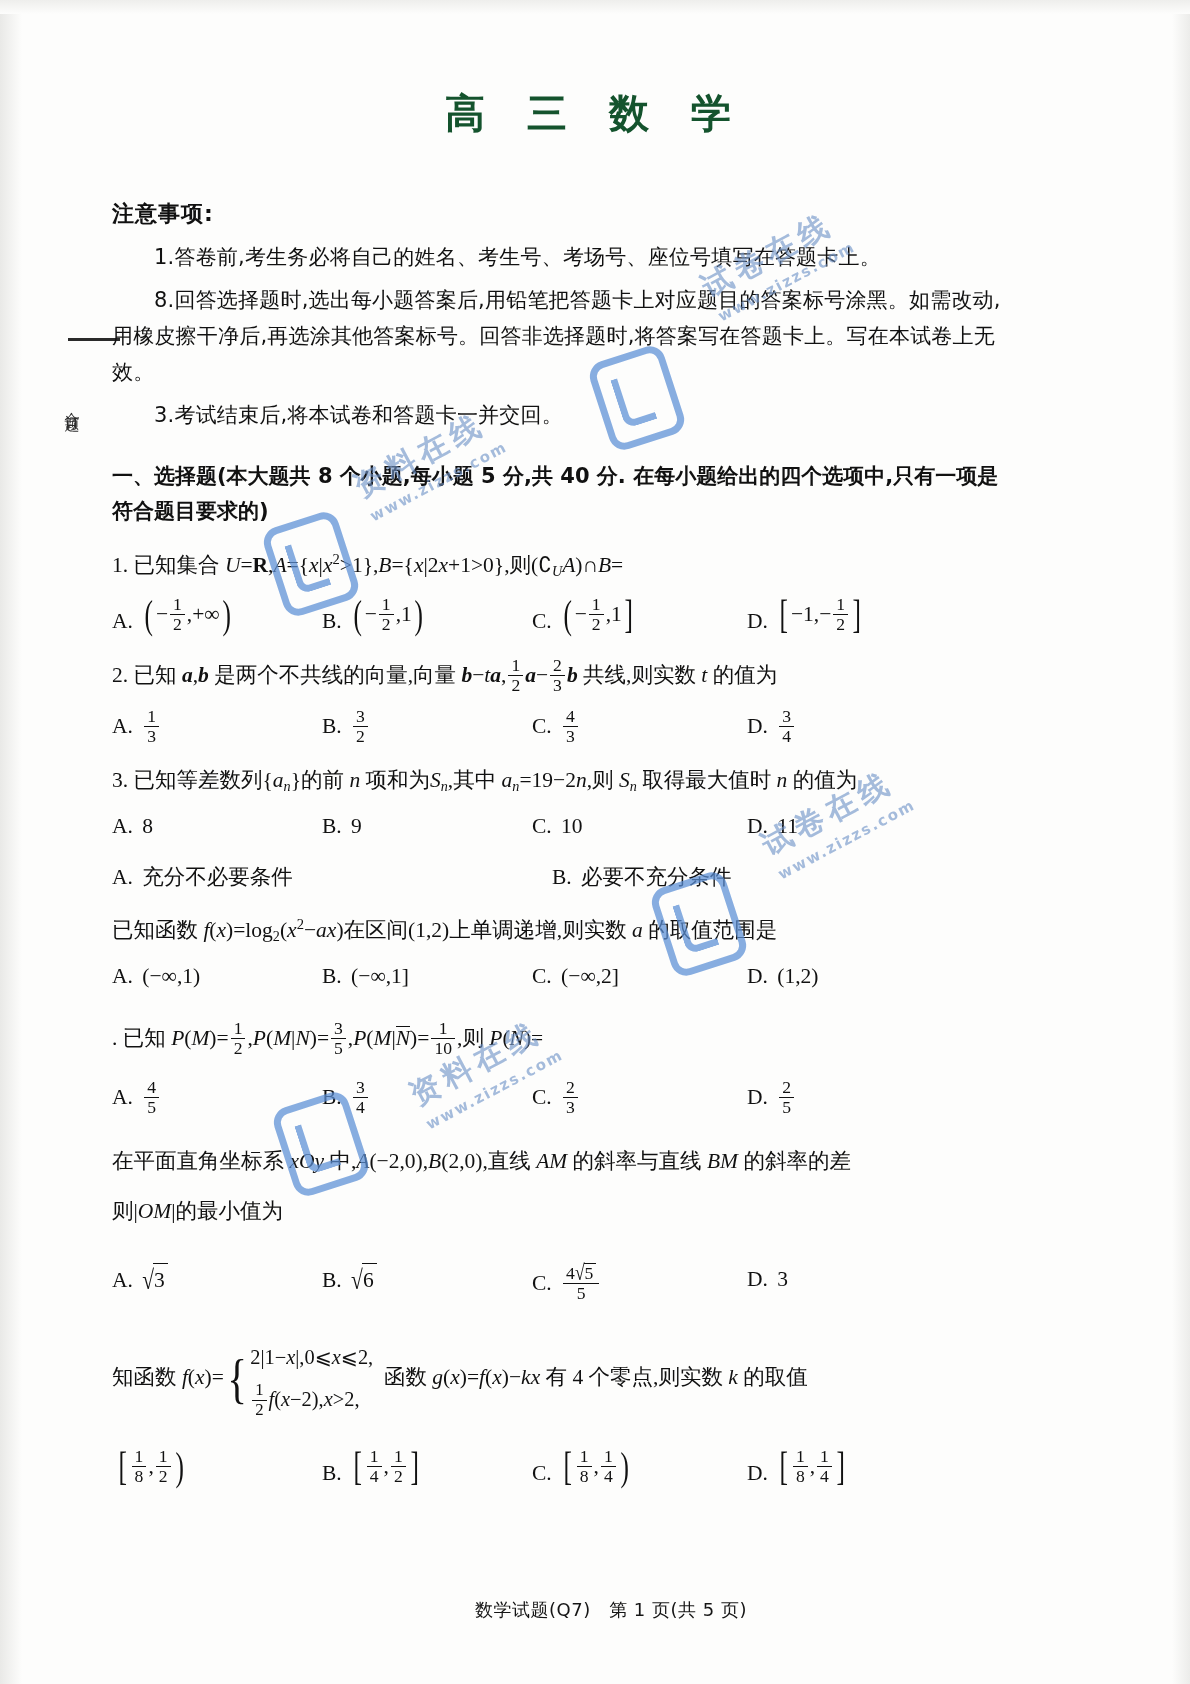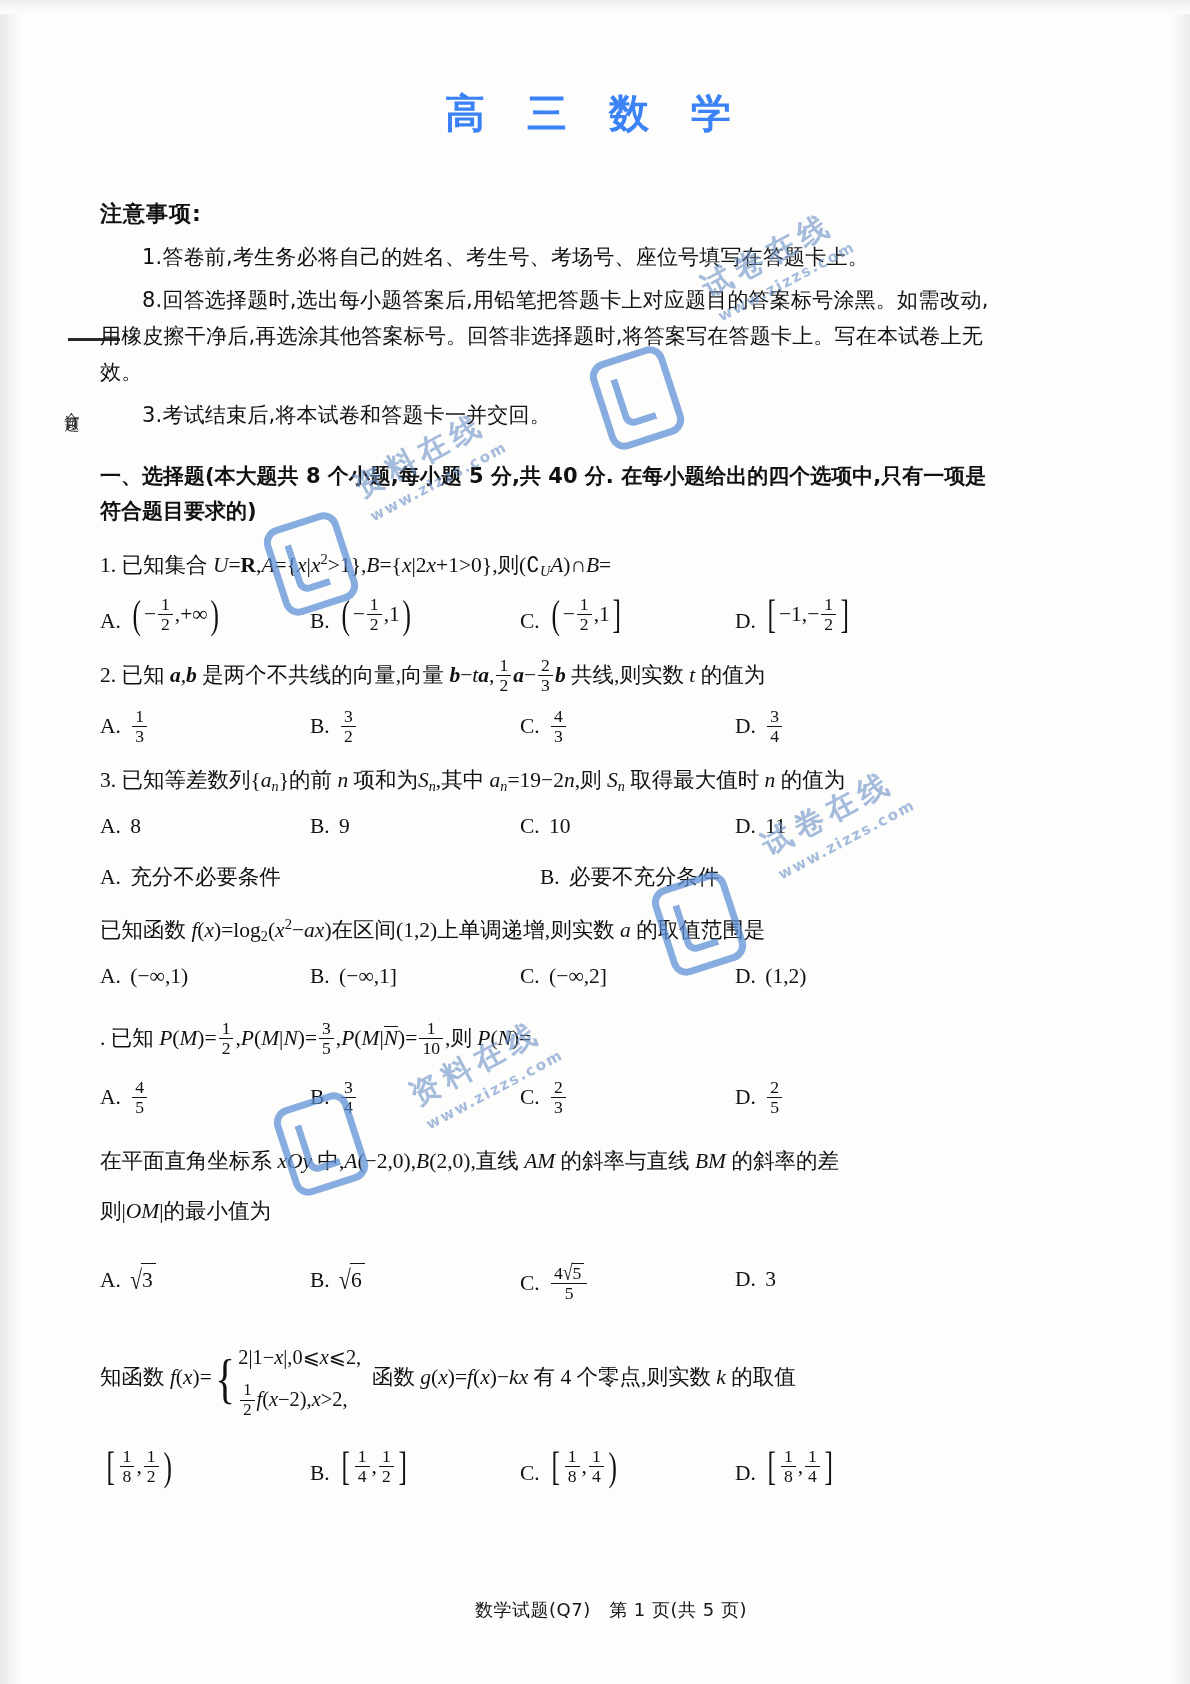--- a/index.html
+++ b/index.html
@@ -23,34 +23,34 @@
   .scan-edge-top{position:absolute;left:0;top:0;height:14px;width:100%;
     background:linear-gradient(180deg,#eeeeec 0%,#fdfdfc 100%);}
 
   .title{
     position:absolute;top:86px;left:0;width:100%;
     text-align:center;
     font-family:"DejaVu Sans","Liberation Sans",sans-serif;
     font-weight:bold;
     font-size:40px;
     letter-spacing:14px;
-    color:#3b82f6;
+    color:#14532d;
   }
 
   
   .side-rule{position:absolute;left:68px;top:338px;width:52px;height:3px;background:#2a2a2a;}
   .side-vertical{
     position:absolute;left:62px;top:400px;
     writing-mode:vertical-rl;
     font-size:15px;letter-spacing:3px;color:#2b2b2b;
     font-family:"DejaVu Sans","Liberation Sans",sans-serif;
   }
 
   .content{
-    position:absolute;left:100px;top:196px;width:900px;
+    position:absolute;left:112px;top:196px;width:900px;
     font-size:21.5px;
     line-height:1.62;
   }
 
   .notes-title{
     font-family:"DejaVu Sans","Liberation Sans",sans-serif;
     font-weight:bold;font-size:22px;letter-spacing:1px;margin-bottom:6px;
   }
   .note{
     text-indent:42px;margin:7px 0;letter-spacing:0.2px;

